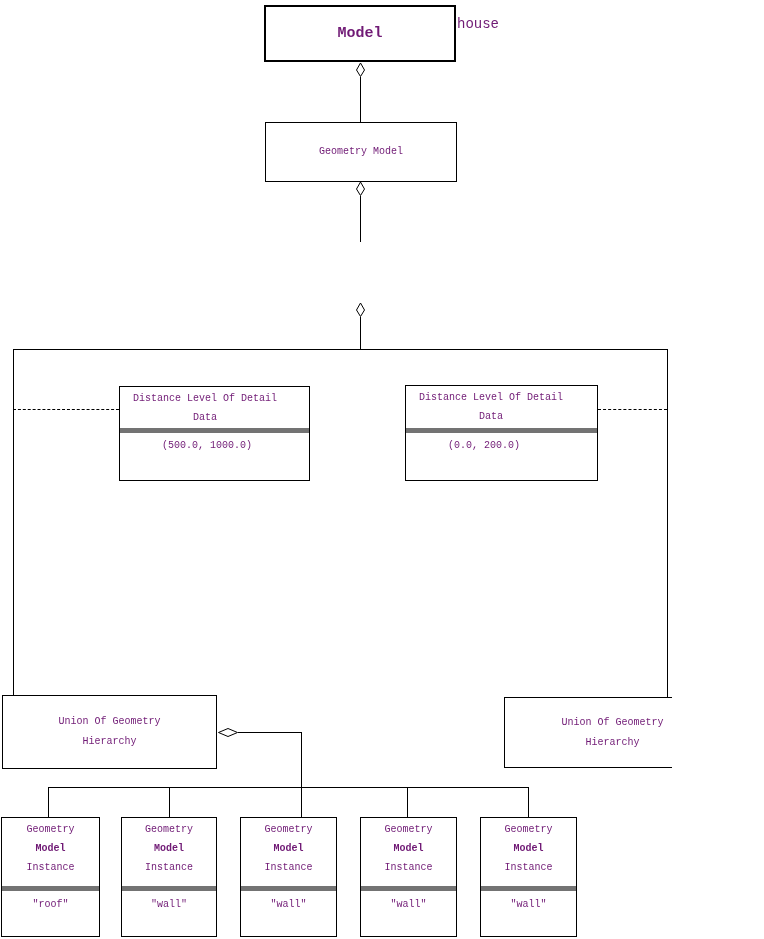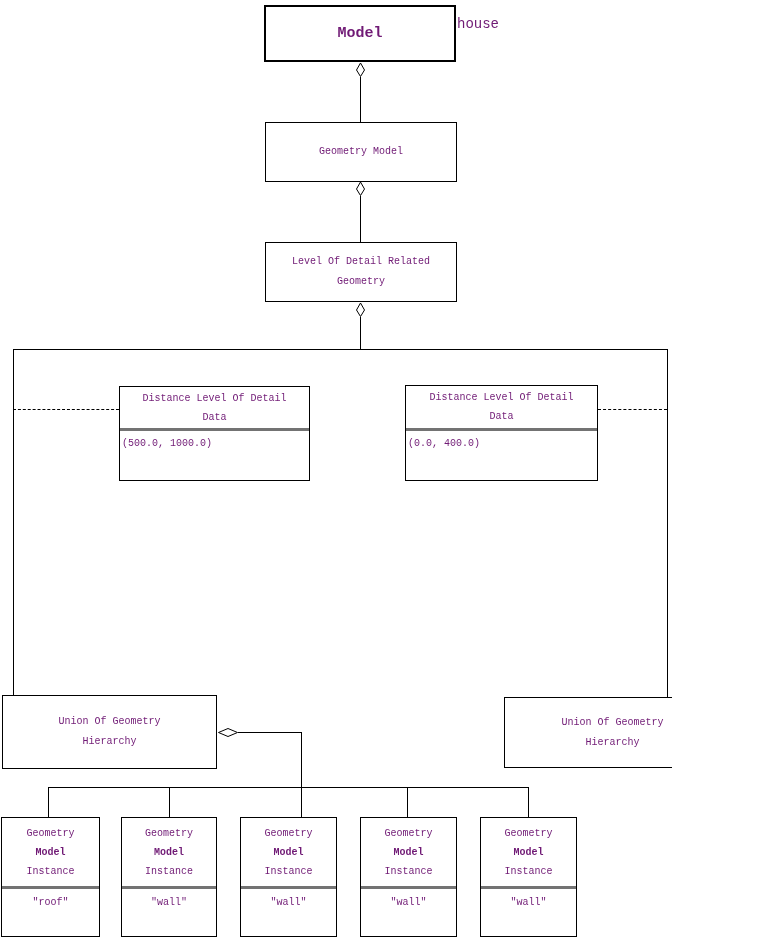--- a/index.html
+++ b/index.html
@@ -29,28 +29,29 @@
   .model-box {
     border-width: 2px;
     font-weight: bold;
     font-size: 15px;
   }
   .titlewrap { display: inline-block; }
   .compart { display: flex; flex-direction: column; }
   .compart .head {
     display: flex;
     align-items: center;
-    justify-content: center;
-    border-bottom: 3px solid #737373;
+    justify-content: flex-start;
+    border-bottom: 5px solid #737373;
     line-height: 19px;
   }
   .compart .val-left {
     text-align: left;
     padding: 3px 2px 0 2px;
     flex: 1;
+    margin-left: 40px;
   }
   .compart .val-center {
     text-align: center;
     padding-top: 4px;
     flex: 1;
   }
   .inst .head { flex-direction: column; line-height: 19px; padding: 2px 0; }
   .inst .head .ln { display: block; }
   .inst .head .bold { font-weight: bold; }
   .line { position: absolute; background: #000; }
@@ -110,36 +111,33 @@
     </svg>
 
   <div class="box model-box flexc" style="left:264px; top:5px; width:192px; height:57px;">
     <span>Model</span>
   </div>
 
   <div class="box flexc" style="left:265px; top:122px; width:192px; height:60px;">
     <span>Geometry Model</span>
   </div>
 
-  <div class="box flexc" style="left:265px; top:242px; width:192px; height:60px;">
-    <span class="titlewrap" style="max-width:170px;">Level Of Detail Related Geometry</span>
-  </div>
 
   <div class="box compart" style="left:119px; top:386px; width:191px; height:95px;">
     <div class="head" style="height:41px;">
       <span class="titlewrap" style="max-width:170px;">Distance Level Of Detail Data</span>
     </div>
     <div class="val-left">(500.0, 1000.0)</div>
   </div>
 
   <div class="box compart" style="left:405px; top:385px; width:193px; height:96px;">
     <div class="head" style="height:42px;">
       <span class="titlewrap" style="max-width:170px;">Distance Level Of Detail Data</span>
     </div>
-    <div class="val-left">(0.0, 400.0)</div>
+    <div class="val-left">(0.0, 200.0)</div>
   </div>
 
   <div class="box flexc" style="left:2px; top:695px; width:215px; height:74px;">
     <span class="titlewrap" style="max-width:160px;">Union Of Geometry Hierarchy</span>
   </div>
 
   <div class="box flexc" style="left:504px; top:697px; width:217px; height:71px;">
     <span class="titlewrap" style="max-width:160px;">Union Of Geometry Hierarchy</span>
   </div>
 

